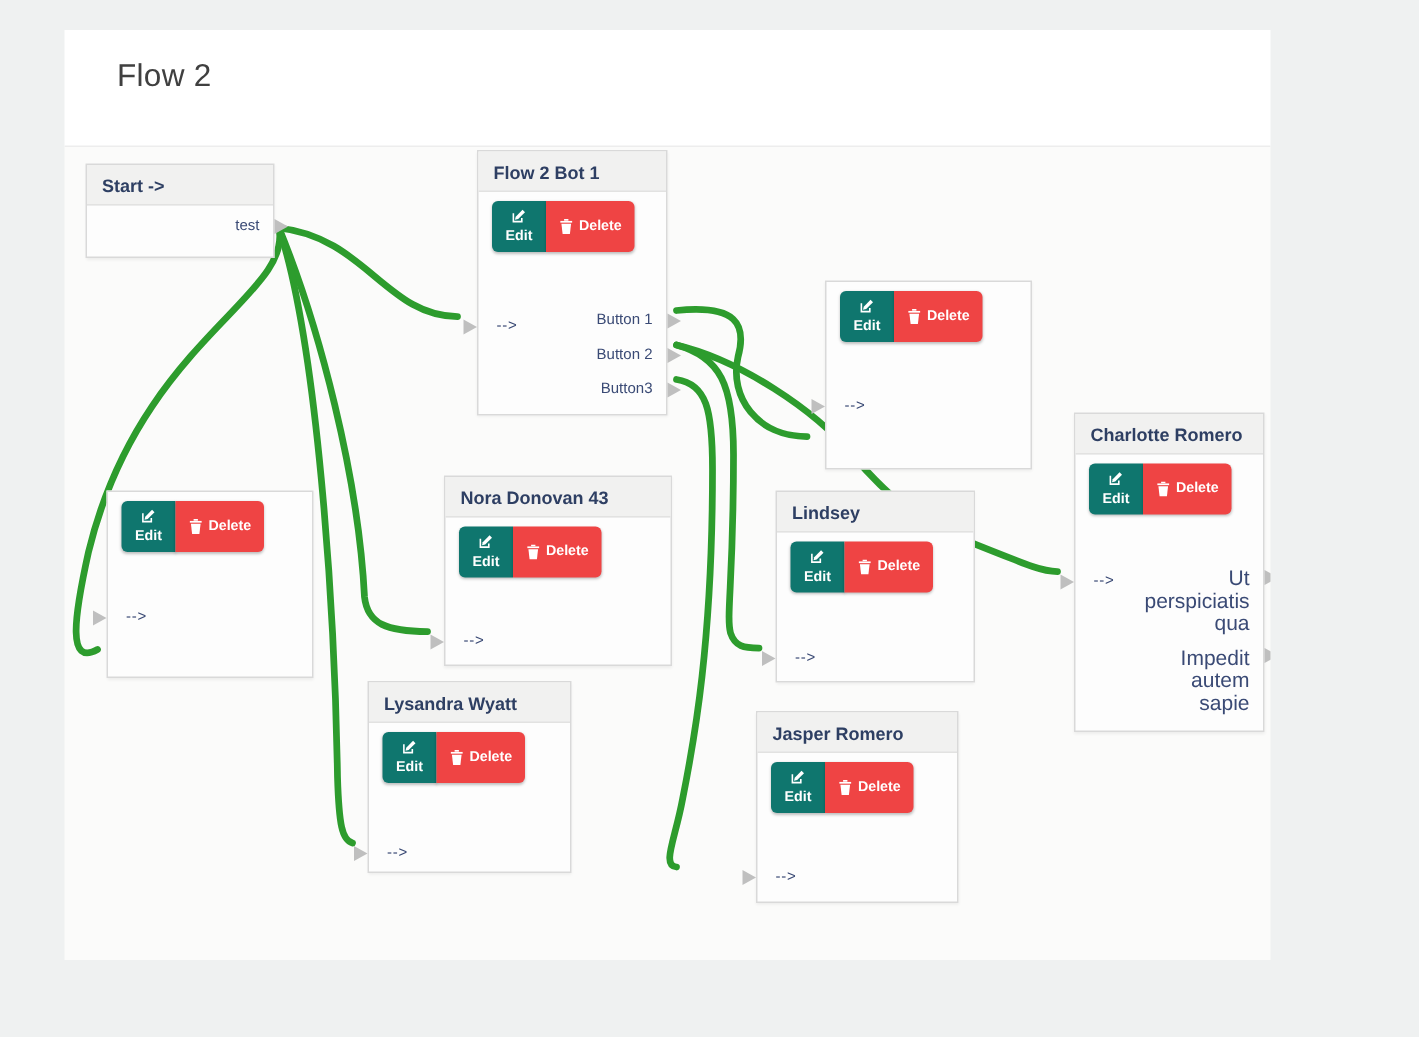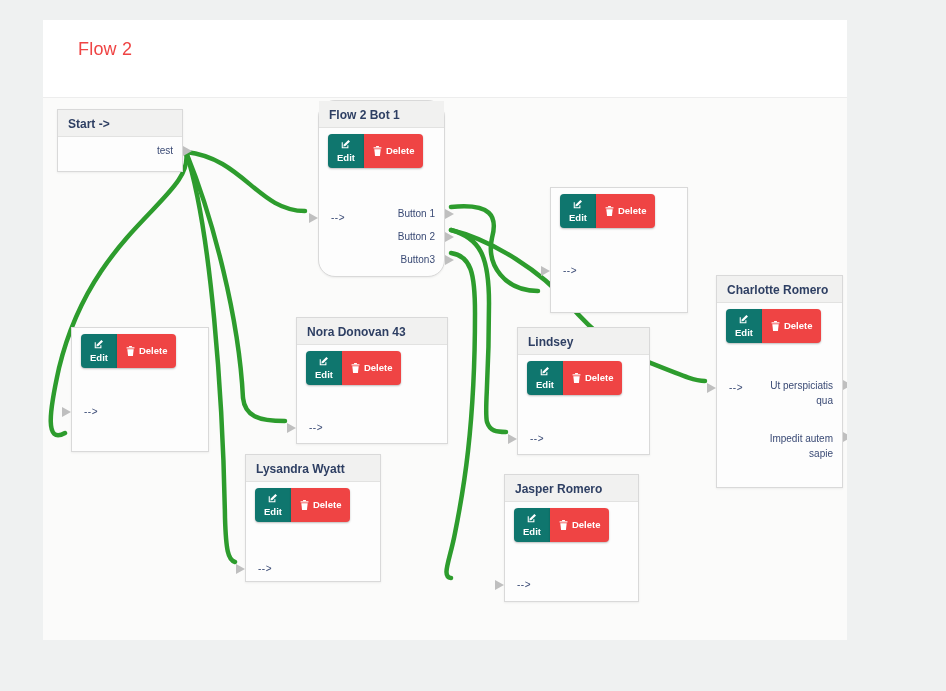--- a/index.html
+++ b/index.html
@@ -10,21 +10,21 @@
     position:relative;
     overflow:hidden;
   }
   .panel { position:absolute; background:#ffffff; }
   #header-panel {
     left:43px; top:20px; width:804px; height:78px;
     border-bottom:1px solid #ededed;
   }
   #flow-title {
     position:absolute; left:35px; top:19px;
-    font-size:18px; color:#ef4444; font-weight:500;
+    font-size:21px; color:#404040; font-weight:500;
     letter-spacing:.2px;
   }
   #canvas {
     left:43px; top:98px; width:804px; height:542px;
     background:#fbfbfa;
     overflow:hidden;
   }
   #wires { position:absolute; left:0; top:0; z-index:1; }
   .node {
     position:absolute; z-index:2;
@@ -69,21 +69,21 @@
   .out-row {
     position:absolute; right:0; width:100%; height:16px; line-height:16px;
     text-align:right;
   }
   .out-label {
     position:absolute; right:9px; top:0; font-size:10px; color:#3a4a75;
     white-space:nowrap;
   }
   .out-text {
     position:absolute; right:9px; text-align:right;
-    font-size:10px; color:#3a4a75; line-height:15px;
+    font-size:14px; color:#3a4a75; line-height:15px;
     width:70px;
   }
   .icon-svg { display:block; }
 </style>
 </head>
 <body>
 
 <div class="panel" id="header-panel">
   <div id="flow-title">Flow 2</div>
 </div>
@@ -101,21 +101,21 @@
     </svg>
 <div class="node" style="left: 14px; top: 11px; width: 126px; height: 63px;">
       <div class="node-header">Start -&gt;</div>
       <div class="node-body">
         <div class="out-row" style="top: 6px;">
           <span class="out-label">test</span>
           <span class="port port-out" style="top: 3px;"></span>
         </div>
       </div>
     </div>
-    <div class="node" style="left: 275px; top: 2px; width: 127px; height: 177px; border-radius: 17px;">
+    <div class="node" style="left: 275px; top: 2px; width: 127px; height: 177px;">
       <div class="node-header">Flow 2 Bot 1</div>
       <div class="node-body">
         <div class="btn-group">
           <button class="btn btn-edit">
             <svg class="icon-svg" width="10" height="10" viewBox="0 0 16 16">
               <path d="M2 5v9h9v-4" stroke="#fff" stroke-width="1.7" fill="none"></path>
               <path d="M11.8 1.4l2.6 2.6-7.3 7.3-3.4.8.8-3.4z" fill="#fff"></path>
             </svg>
             <span>Edit</span>
           </button>

